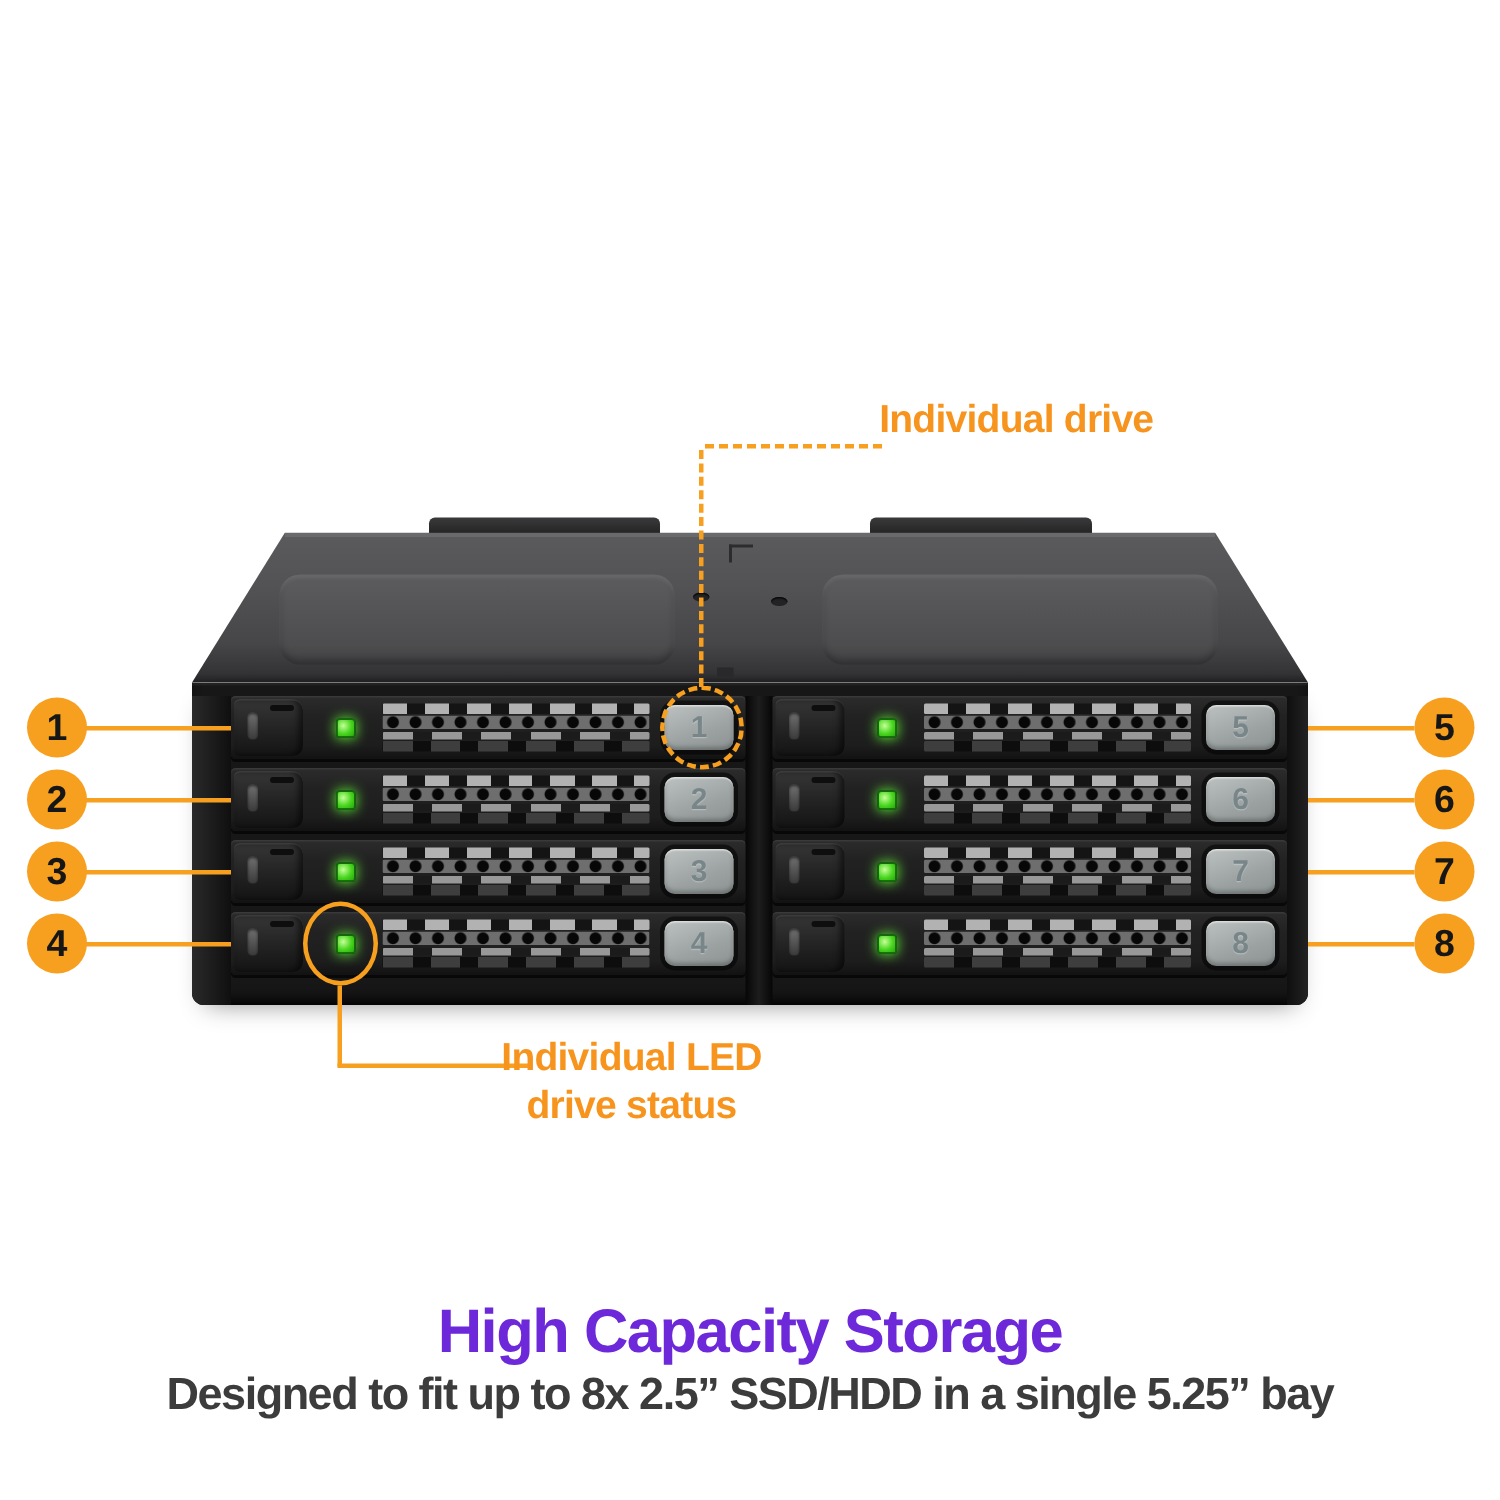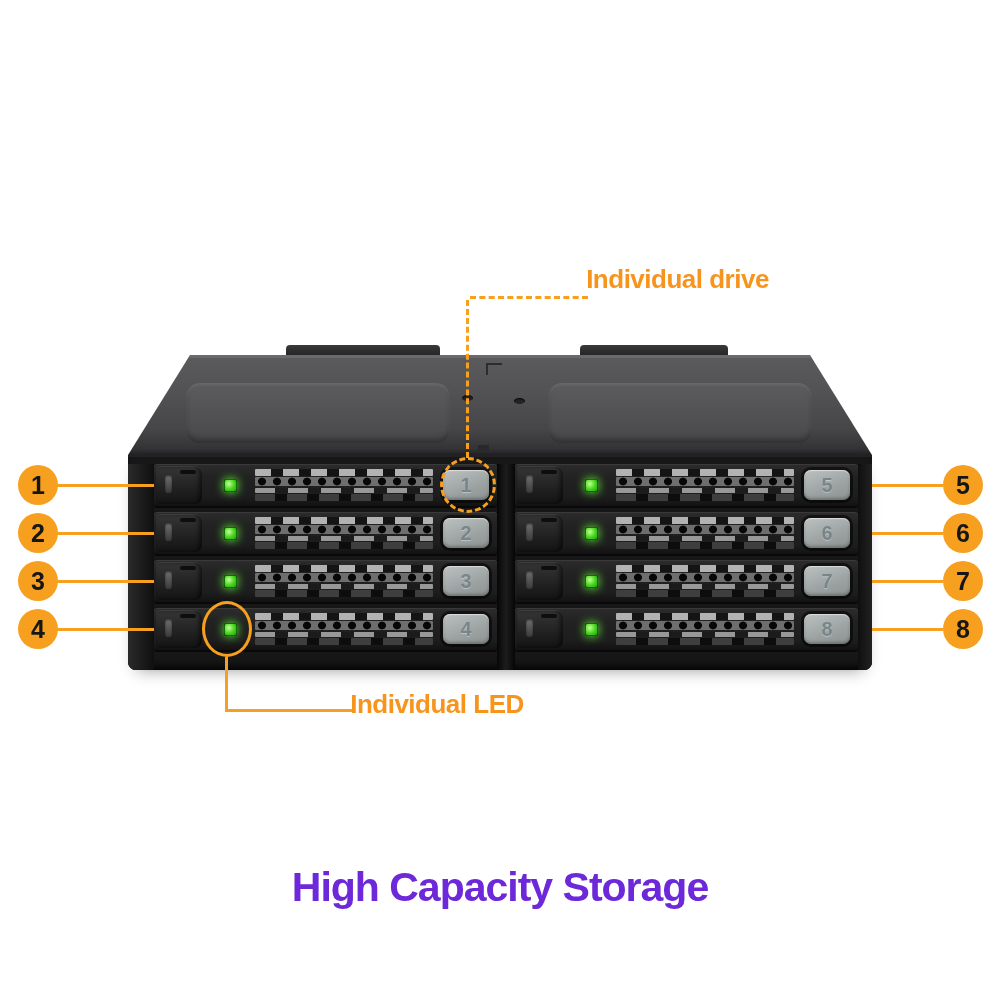--- a/index.html
+++ b/index.html
@@ -75,21 +75,21 @@
   .dash-circle{position:absolute;left:440px;top:457px;width:56px;height:56px;border:3px dashed #F7A01F;
     border-radius:50%;box-sizing:border-box;z-index:6;background:transparent;}
   .led-circle{position:absolute;left:202px;top:601px;width:50px;height:56px;border:3px solid #F7A01F;
     border-radius:50%;box-sizing:border-box;z-index:6;}
   .led-v{position:absolute;left:225px;top:657px;width:3px;height:54px;background:#F7A01F;z-index:6;}
   .led-h{position:absolute;left:225px;top:709px;width:128px;height:3px;background:#F7A01F;z-index:6;}
 
   .ann{position:absolute;color:#F7941D;font-weight:bold;text-align:center;line-height:32px;
     font-size:26px;letter-spacing:-0.5px;z-index:6;}
   .ann-id{left:555px;top:263px;width:245px;}
-  .ann-led{left:342px;top:688px;width:190px;}
+  .ann-led{left:326px;top:688px;width:190px;}
 
   
   .title{position:absolute;left:0;right:0;top:864px;text-align:center;color:#6d28d9;
     font-size:41px;font-weight:bold;letter-spacing:-1px;}
   .subtitle{position:absolute;left:0;right:0;top:913px;text-align:center;color:#3c3c3c;
     font-size:30px;font-weight:bold;letter-spacing:-1px;}
 </style>
 </head>
 <body>
 
@@ -100,20 +100,21 @@
   </div>
   <div class="dash-h"></div>
   <div class="dash-v"></div>
   <div class="dash-circle"></div>
 
   <div class="led-circle"></div>
   <div class="led-v"></div>
   <div class="led-h"></div>
   <div class="ann ann-led">
     <div>Individual LED</div>
+    <div>drive status</div>
   </div>
 
   <div class="co co-l y1">1</div>
   <div class="co co-l y2">2</div>
   <div class="co co-l y3">3</div>
   <div class="co co-l y4">4</div>
   <div class="lead lead-l ly1"></div>
   <div class="lead lead-l ly2"></div>
   <div class="lead lead-l ly3"></div>
   <div class="lead lead-l ly4"></div>
@@ -242,14 +243,15 @@
           </div>
           <div class="plug">8</div>
         </div>
 
       </div>
       <div class="rail-r"></div>
     </div>
   </div>
 
   <div class="title">High Capacity Storage</div>
+  <div class="subtitle">Designed to fit up to 8x 2.5” SSD/HDD in a single 5.25” bay</div>
 
 </div>
 
 </body></html>

